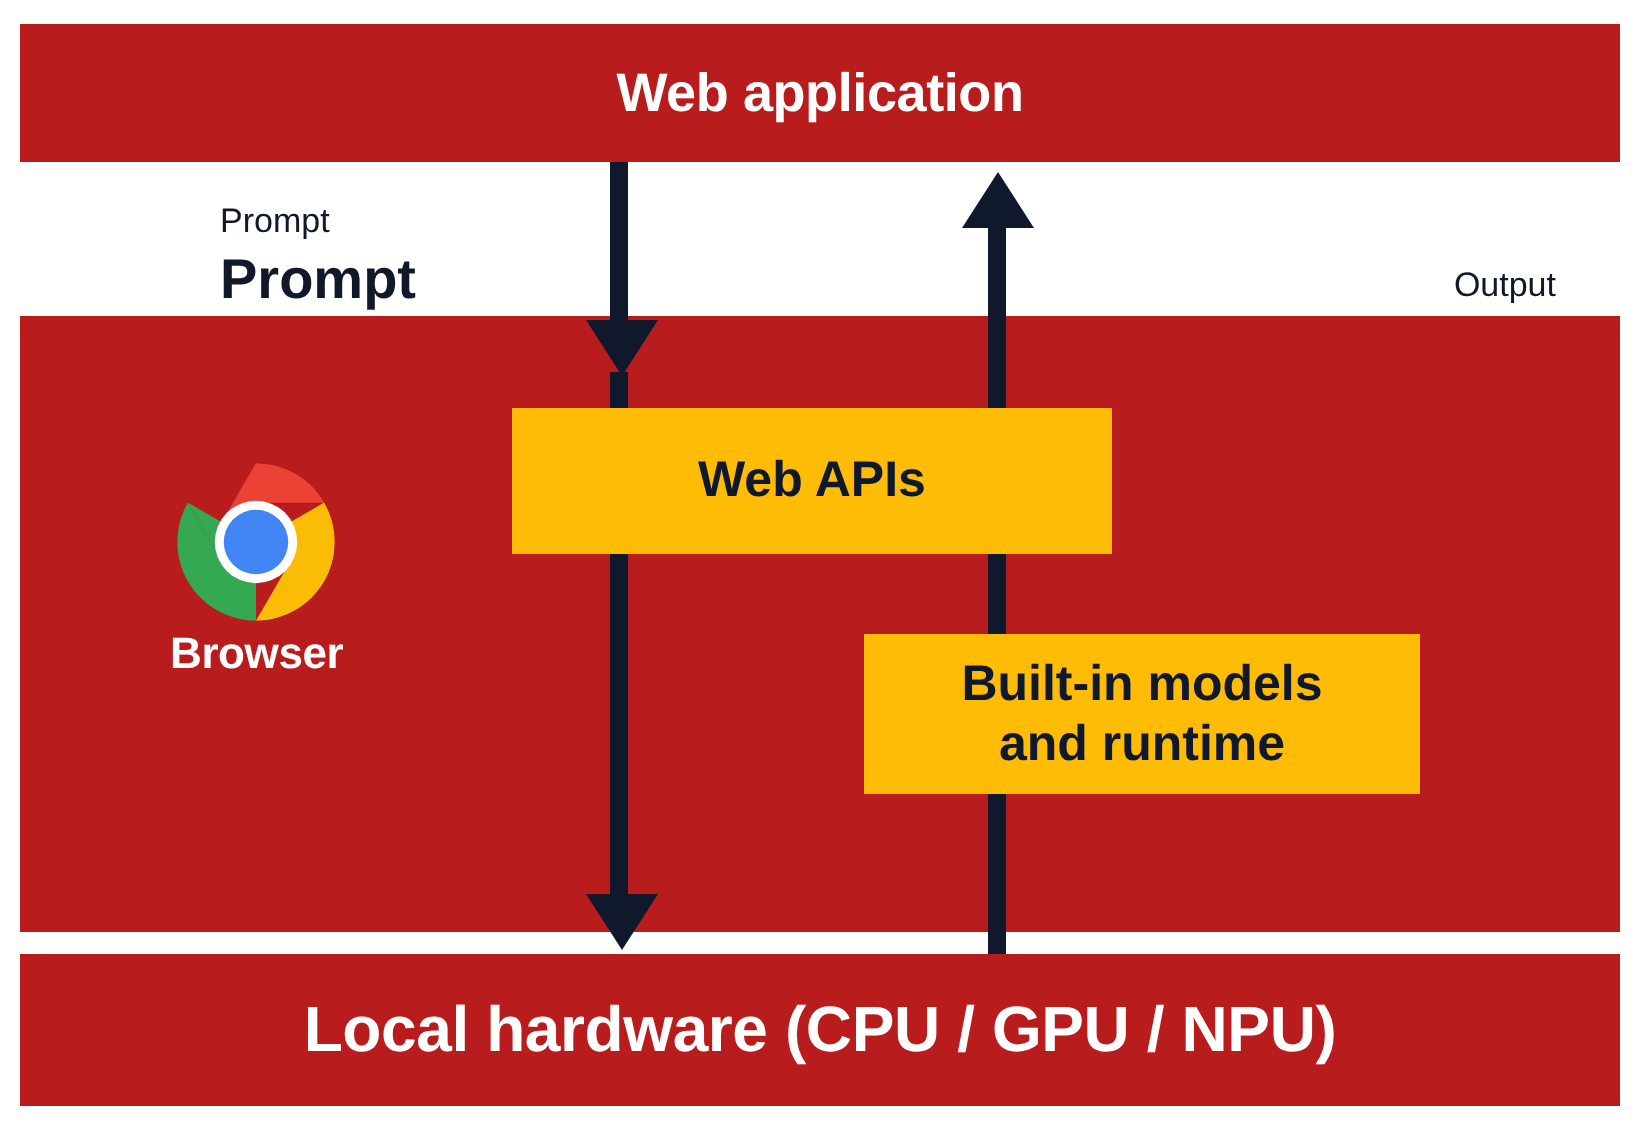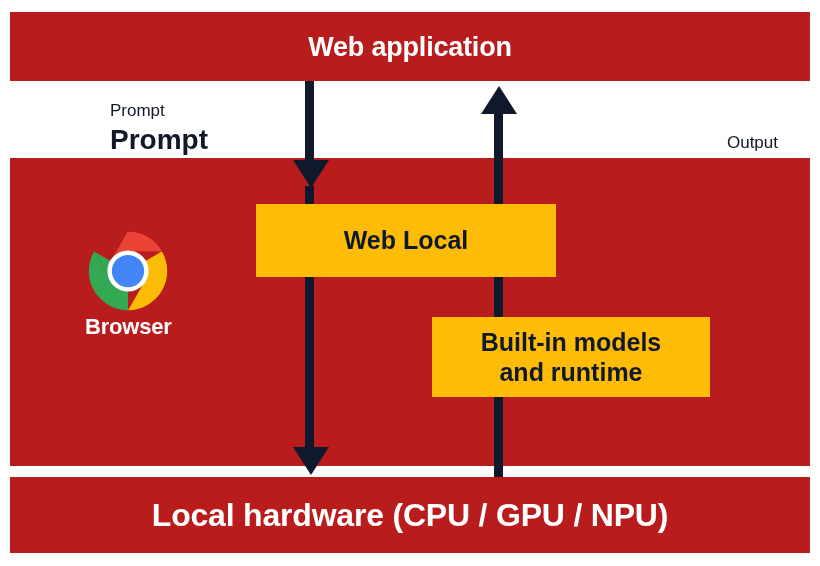--- a/index.html
+++ b/index.html
@@ -253,21 +253,21 @@
 
         <circle cx="96" cy="96" r="46" fill="#ffffff"></circle>
 
         <circle cx="96" cy="96" r="36" fill="#4285f4"></circle>
       </g>
     </svg>
     <span class="browser-label">Browser</span>
   </div>
 
   <div class="ybox ybox-webapis">
-    <span class="ybox-label">Web Local</span>
+    <span class="ybox-label">Web APIs</span>
   </div>
 
   <div class="ybox ybox-models">
     <span class="ybox-label">
       <span>Built-in models</span><br>
       <span>and runtime</span>
     </span>
   </div>
 
   <div class="band band-bottom">

